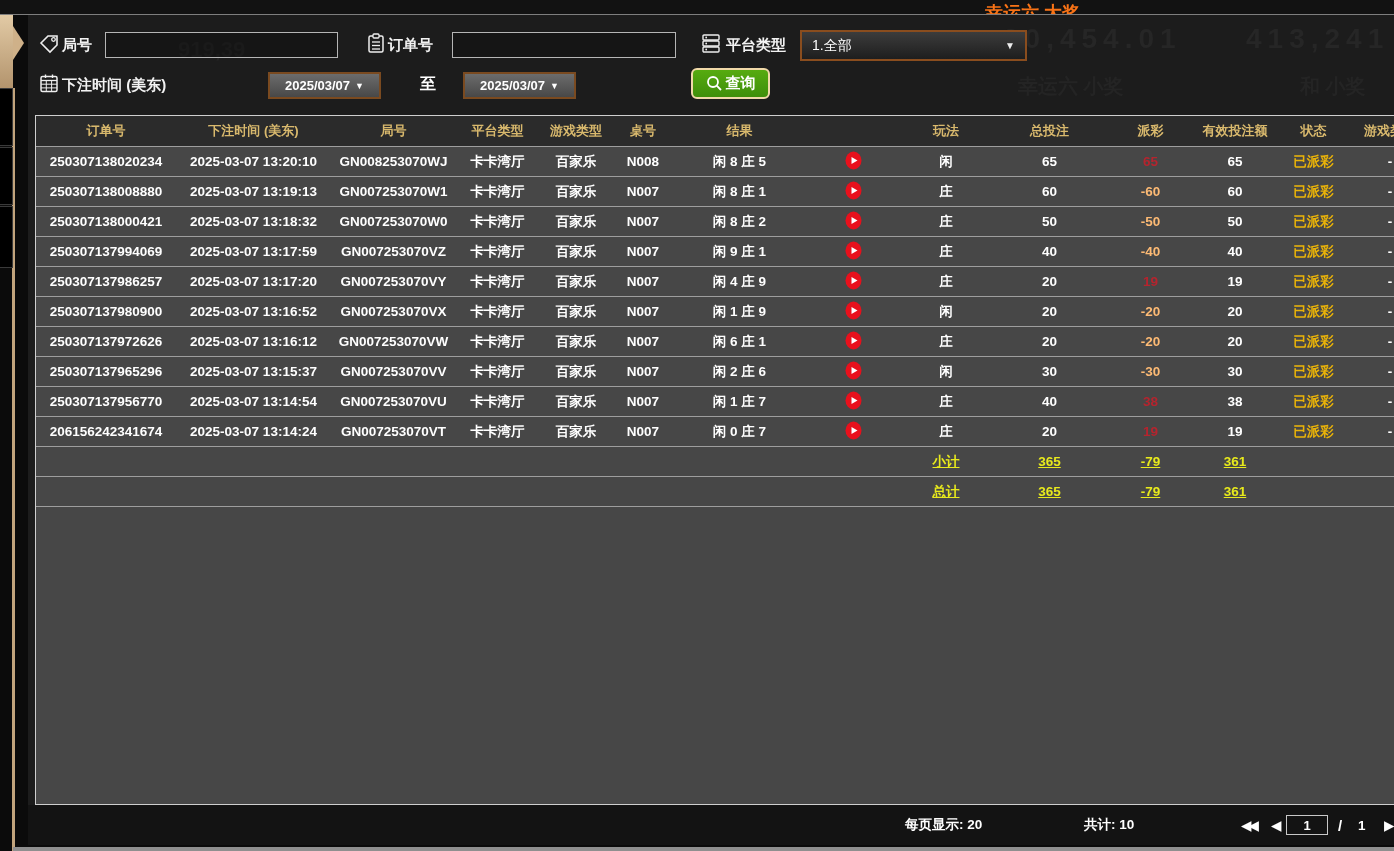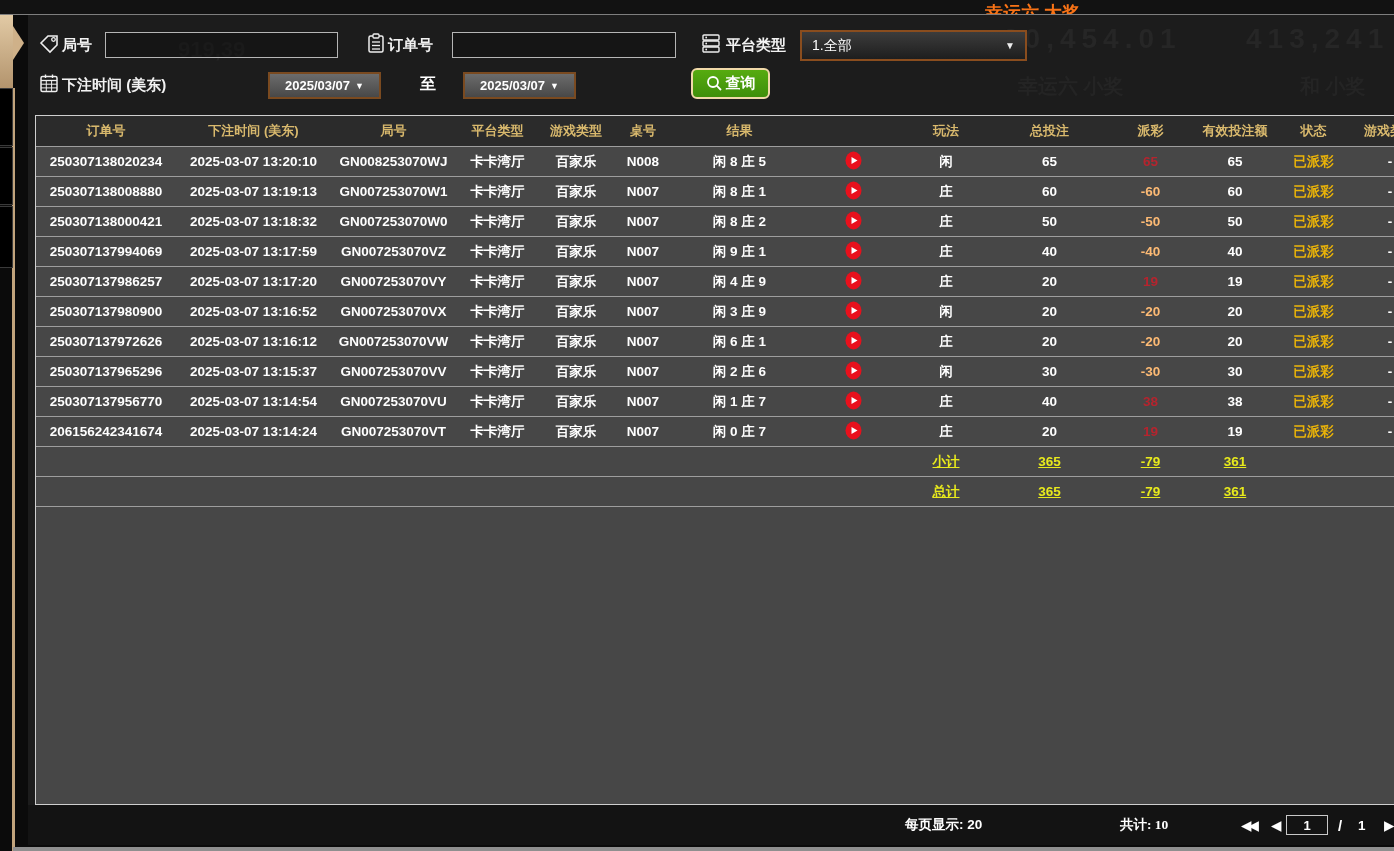--- a/index.html
+++ b/index.html
@@ -271,21 +271,21 @@
     <div class="td c14">-</div>
   </div>
 
   <div class="trow">
     <div class="td c1">250307137980900</div>
     <div class="td c2">2025-03-07 13:16:52</div>
     <div class="td c3">GN007253070VX</div>
     <div class="td c4">卡卡湾厅</div>
     <div class="td c5">百家乐</div>
     <div class="td c6">N007</div>
-    <div class="td c7">闲 3 庄 9</div>
+    <div class="td c7">闲 1 庄 9</div>
     <div class="td c8">
       <span class="playicon">
         <svg viewBox="0 0 17 19" width="17" height="19">
           <ellipse cx="8.5" cy="9.5" rx="8" ry="9" fill="#e8101c"></ellipse>
           <path d="M6.5 6 L12.5 9.5 L6.5 13 Z" fill="#fff"></path>
         </svg>
       </span>
     </div>
     <div class="td c9">闲</div>
     <div class="td c10">20</div>
@@ -403,21 +403,21 @@
       <div class="td c9 ylw">总计</div>
       <div class="td c10 ylw">365</div>
       <div class="td c11 ylw">-79</div>
       <div class="td c12 ylw">361</div>
     </div>
     <div class="tfill"></div>
   </div>
 
   <div class="pagebar">
     <span class="pitem" style="left:877px;">每页显示: 20</span>
-    <span class="pitem" style="left:1092px;font-family:Liberation Serif, serif;">共计: 10</span>
+    <span class="pitem" style="left:1056px;">共计: 10</span>
     <span class="pitem arrow" style="left:1213px;letter-spacing:-3px;">◀◀</span>
     <span class="pitem arrow" style="left:1243px;">◀</span>
     <input class="pagebox" value="1" style="">
     <span class="pitem" style="left:1310px;font-size:15px;">/</span>
     <span class="pitem" style="left:1330px;">1</span>
     <span class="pitem arrow" style="left:1356px;">▶</span>
   </div>
 </div>
 
 </body></html>

